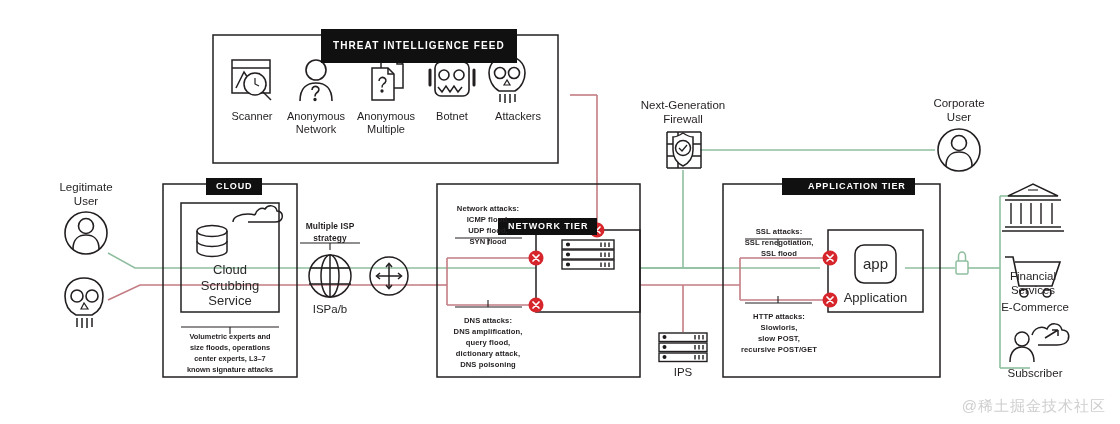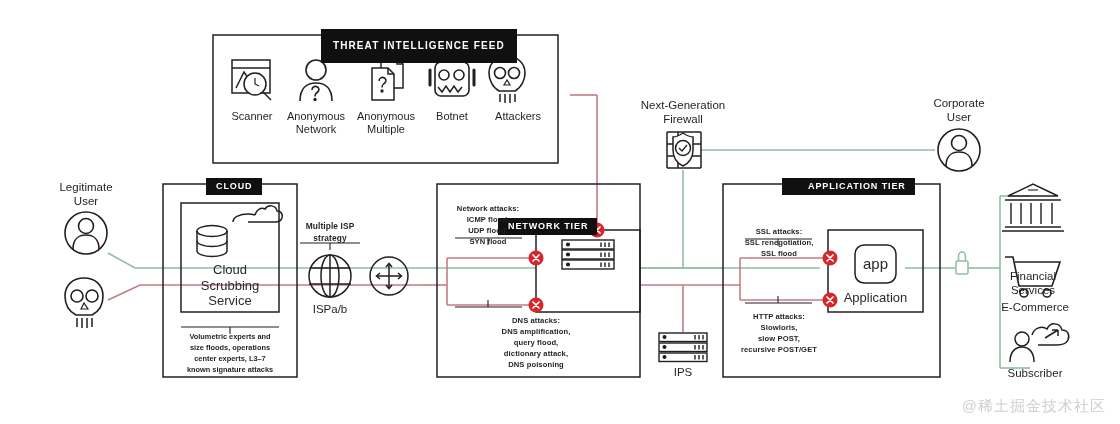--- a/index.html
+++ b/index.html
@@ -340,21 +340,21 @@
   </div>
   <div class="lbl node-label" style="left:300px;top:303px;width:60px;">ISPa/b</div>
 
   <div class="tier-tag" style="left:498px;top:178px;margin-top:40px;">NETWORK TIER</div>
   <div class="lbl ann" style="left:440px;top:203px;width:96px;">
     <div>Network attacks:</div>
     <div>ICMP flood,</div>
     <div>UDP flood,</div>
     <div>SYN flood</div>
   </div>
-  <div class="lbl ann" style="left:436px;top:315px;width:104px;padding-left:48px;">
+  <div class="lbl ann" style="left:436px;top:315px;width:104px;">
     <div>DNS attacks:</div>
     <div>DNS amplification,</div>
     <div>query flood,</div>
     <div>dictionary attack,</div>
     <div>DNS poisoning</div>
   </div>
 
   <div class="lbl node-label" style="left:627px;top:99px;width:112px;">
     <div>Next-Generation</div>
     <div>Firewall</div>

